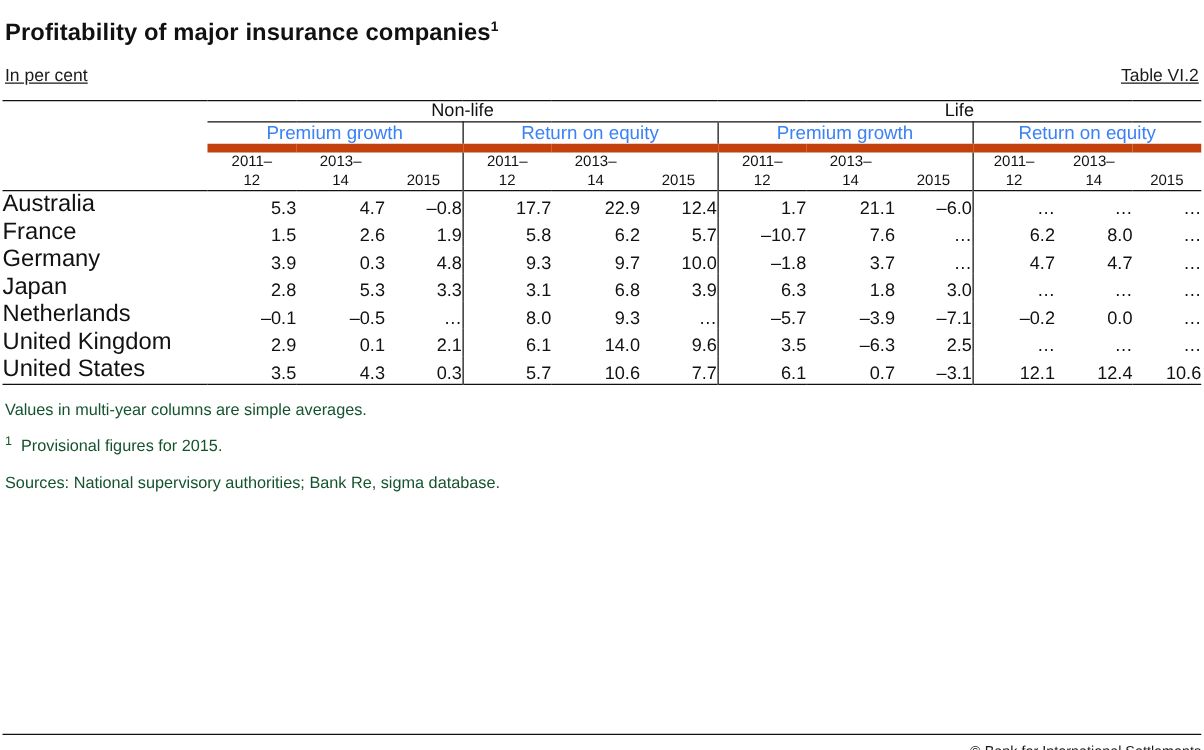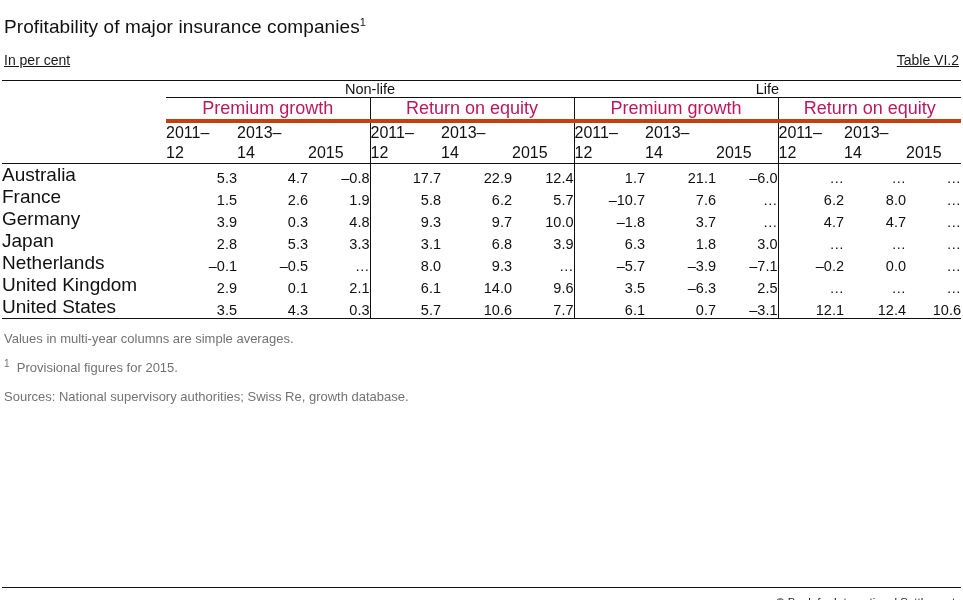--- a/index.html
+++ b/index.html
@@ -16,21 +16,21 @@
   }
   .page {
     position: relative;
     width: 963px;
     height: 600px;
     box-sizing: border-box;
     padding: 0 2px;
   }
   .title {
     font-size: 19px;
-    font-weight: 400;
+    font-weight: 700;
     color: #111111;
     margin: 16px 0 0 2px;
     letter-spacing: 0.1px;
   }
   .title sup {
     font-size: 11px;
     vertical-align: super;
     line-height: 0;
   }
   .subhead-row {
@@ -65,28 +65,28 @@
     text-align: center;
     font-size: 14.5px;
     padding: 7px 0 6px 0;
     color: #111;
   }
   .grp-head.underline {
     border-bottom: 1px solid #111;
   }
   .sub-head {
     text-align: center;
-    font-size: 18px;
+    font-size: 15px;
     padding: 7px 0 6px 0;
-    color: #be185d;
-    border-bottom: 4px solid #c2410c;
+    color: #3b82f6;
+    border-bottom: 7px solid #c2410c;
   }
   .yr-head {
-    text-align: left;
-    font-size: 16px;
+    text-align: center;
+    font-size: 12px;
     padding: 7px 8px 7px 0;
     color: #111;
     line-height: 1.25;
     white-space: pre-line;
   }
   .rowlabel {
     text-align: left;
     padding: 9px 0 9px 2px;
     font-size: 19px;
     color: #111;
@@ -97,21 +97,21 @@
     padding: 9px 8px 9px 0;
     font-size: 14.5px;
     color: #111;
     font-variant-numeric: tabular-nums;
   }
   .vsep { border-left: 1px solid #111; }
 
   .notes {
     margin: 10px 2px 0 2px;
     font-size: 13px;
-    color: #737373;
+    color: #14532d;
     line-height: 1.55;
   }
   .notes .note-line { margin-top: 9px; }
   .notes .note-line:first-child { margin-top: 7px; }
   .notes sup { font-size: 10px; vertical-align: super; line-height: 0; }
 
   .copyright {
     position: absolute;
     right: 2px;
     bottom: 8px;
@@ -321,19 +321,19 @@
     </tr>
   </tbody>
     </table>
 
   <div class="notes">
     <div class="note-line">Values in multi-year columns are simple averages.</div>
     <div class="note-line">
       <sup>1</sup>&nbsp;
       <span>Provisional figures for 2015.</span>
     </div>
-    <div class="note-line">Sources: National supervisory authorities; Swiss Re, growth database.</div>
+    <div class="note-line">Sources: National supervisory authorities; Bank Re, sigma database.</div>
   </div>
 
   <div class="bottom-rule"></div>
   <div class="copyright">© Bank for International Settlements</div>
 
 </div>
 
 </body></html>

